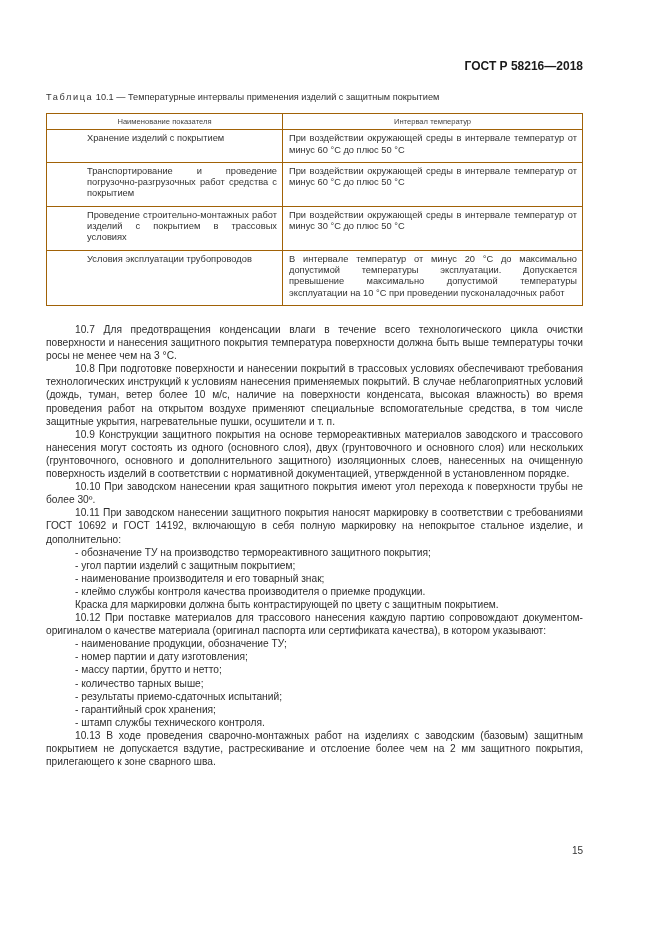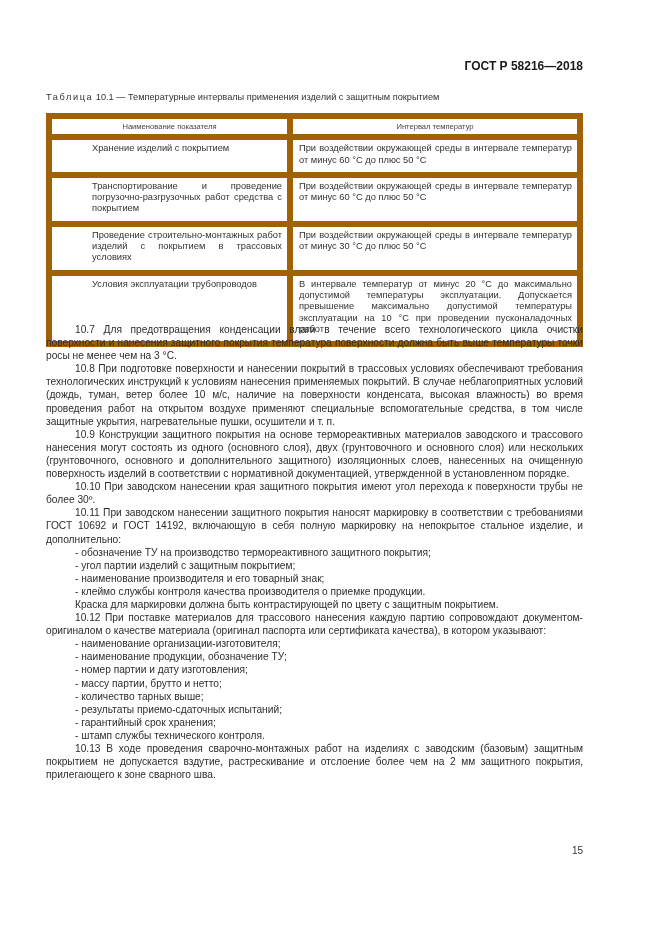--- a/index.html
+++ b/index.html
@@ -2,21 +2,21 @@
 <html><head>
 <meta charset="utf-8">
 <style>
   html, body { margin: 0; padding: 0; background: #ffffff; }
   body { width: 661px; height: 935px; position: relative; overflow: hidden;
          font-family: "Liberation Sans", "DejaVu Sans", sans-serif; color: #2a2a2a; }
   .page-header { position: absolute; top: 59px; right: 78px; font-size: 12px; font-weight: bold; color: #1a1a1a; }
   .table-caption { position: absolute; top: 92px; left: 46px; font-size: 9.2px; color: #333; white-space: nowrap; }
   .table-caption .spaced { letter-spacing: 1.6px; }
   table.t { position: absolute; top: 113px; left: 46px; width: 537px; border-collapse: collapse; font-size: 9.3px; line-height: 11.3px; color: #333; }
-  table.t td, table.t th { border: 6px solid #a16207; vertical-align: top; padding: 3px 5px 6px 6px; }
+  table.t td, table.t th { border: 1px solid #a16207; vertical-align: top; padding: 3px 5px 6px 6px; }
   table.t th { font-weight: normal; font-size: 7.6px; text-align: center; padding: 2px 4px 2px 4px; color: #444; height: 11px; }
   table.t td.c1 { width: 190px; text-align: justify; padding-left: 40px; }
   table.t td.c2 { text-align: justify; }
   .body-text { position: absolute; top: 323px; left: 46px; width: 537px; font-size: 10.2px; line-height: 13.1px; color: #2d2d2d; }
   .body-text p { margin: 0; text-align: justify; text-align-last: left; }
   .body-text p.ind { text-indent: 29px; }
   .body-text p.li { padding-left: 29px; }
   .body-text p.plain-ind { padding-left: 29px; }
   .page-number { position: absolute; top: 845px; right: 78px; font-size: 10px; color: #333; }
 </style>
@@ -57,21 +57,20 @@
   <p class="ind">10.8 При подготовке поверхности и нанесении покрытий в трассовых условиях обеспечивают требования технологических инструкций к условиям нанесения применяемых покрытий. В случае неблагоприятных условий (дождь, туман, ветер более 10 м/с, наличие на поверхности конденсата, высокая влажность) во время проведения работ на открытом воздухе применяют специальные вспомогательные средства, в том числе защитные укрытия, нагревательные пушки, осушители и т. п.</p>
   <p class="ind">10.9 Конструкции защитного покрытия на основе термореактивных материалов заводского и трассового нанесения могут состоять из одного (основного слоя), двух (грунтовочного и основного слоя) или нескольких (грунтовочного, основного и дополнительного защитного) изоляционных слоев, нанесенных на очищенную поверхность изделий в соответствии с нормативной документацией, утвержденной в установленном порядке.</p>
   <p class="ind">10.10 При заводском нанесении края защитного покрытия имеют угол перехода к поверхности трубы не более 30º.</p>
   <p class="ind">10.11 При заводском нанесении защитного покрытия наносят маркировку в соответствии с требованиями ГОСТ 10692 и ГОСТ 14192, включающую в себя полную маркировку на непокрытое стальное изделие, и дополнительно:</p>
   <p class="li">- обозначение ТУ на производство термореактивного защитного покрытия;</p>
   <p class="li">- угол партии изделий с защитным покрытием;</p>
   <p class="li">- наименование производителя и его товарный знак;</p>
   <p class="li">- клеймо службы контроля качества производителя о приемке продукции.</p>
   <p class="plain-ind">Краска для маркировки должна быть контрастирующей по цвету с защитным покрытием.</p>
   <p class="ind">10.12 При поставке материалов для трассового нанесения каждую партию сопровождают документом-оригиналом о качестве материала (оригинал паспорта или сертификата качества), в котором указывают:</p>
-  <p class="li">- наименование организации-изготовителя;</p>
   <p class="li">- наименование продукции, обозначение ТУ;</p>
   <p class="li">- номер партии и дату изготовления;</p>
   <p class="li">- массу партии, брутто и нетто;</p>
   <p class="li">- количество тарных выше;</p>
   <p class="li">- результаты приемо-сдаточных испытаний;</p>
   <p class="li">- гарантийный срок хранения;</p>
   <p class="li">- штамп службы технического контроля.</p>
   <p class="ind">10.13 В ходе проведения сварочно-монтажных работ на изделиях с заводским (базовым) защитным покрытием не допускается вздутие, растрескивание и отслоение более чем на 2 мм защитного покрытия, прилегающего к зоне сварного шва.</p>
 </div>
 

